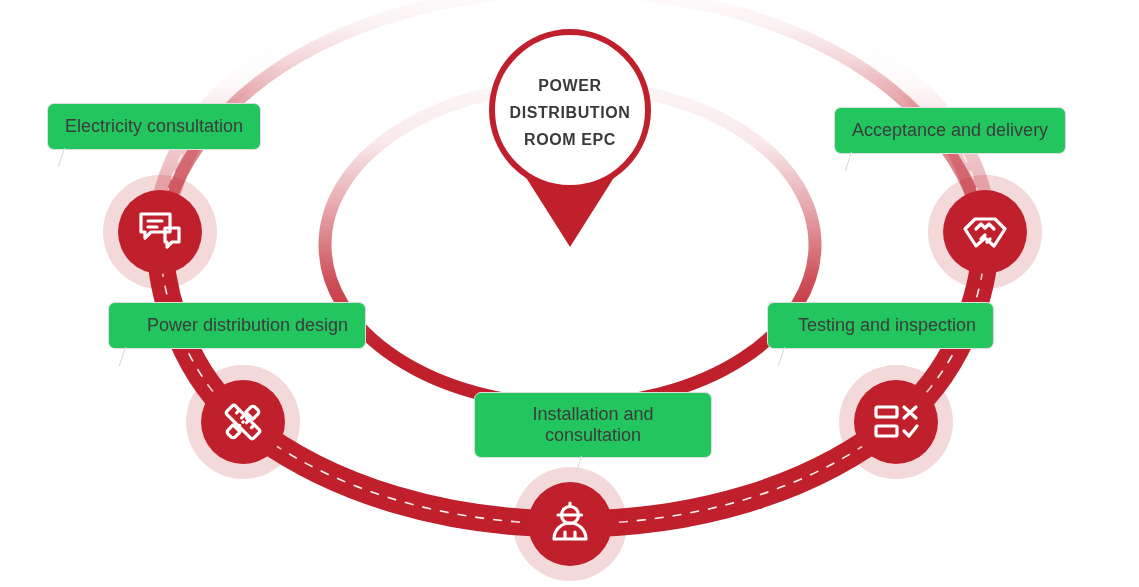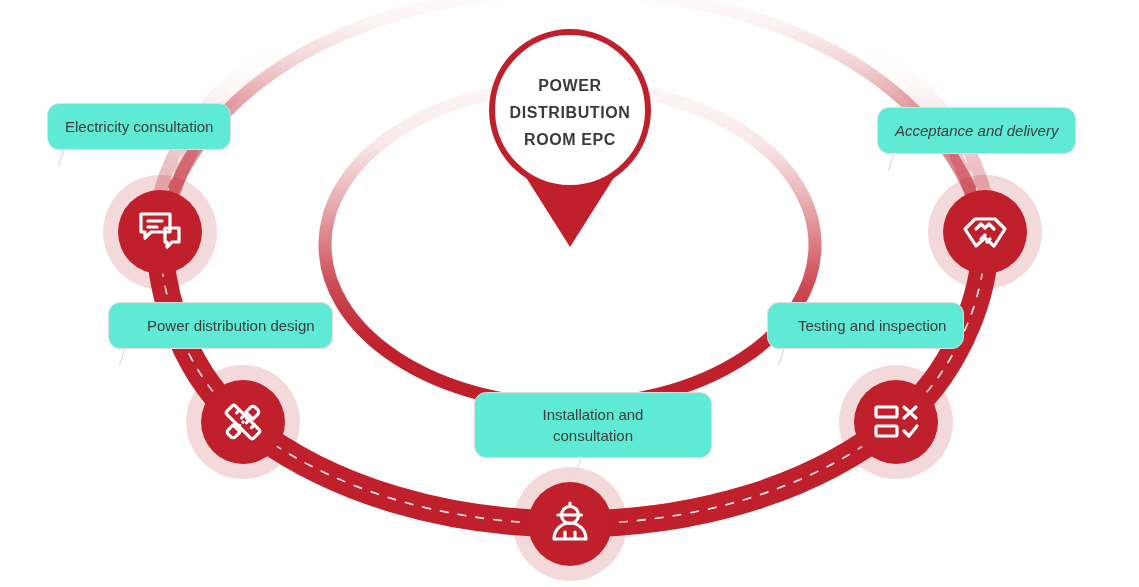--- a/index.html
+++ b/index.html
@@ -39,25 +39,25 @@
     line-height: 27px;
     letter-spacing: 0.6px;
     color: #3a3a3a;
     pointer-events: none;
   }
   .pin-text div { white-space: nowrap; }
 
   
   .label {
     position: absolute;
-    background: #5eead4;
+    background: #22c55e;
     border: 1px solid #dedede;
-    border-radius: 12px;
+    border-radius: 7px;
     color: #3c3c3c;
-    font-size: 15px;
+    font-size: 18px;
     line-height: 21px;
     padding: 12px 17px;
     white-space: nowrap;
     box-sizing: border-box;
   }
   .label.two-line {
     white-space: normal;
     text-align: center;
     line-height: 21px;
     padding: 11px 17px;
@@ -72,21 +72,21 @@
     transform: rotate(18deg);
     transform-origin: top center;
   }
   .label.tail-center .tail { left: 50%; margin-left: -12px; }
 
   
   #label-1 { left: 47px;  top: 103px; }
   #label-2 { left: 108px; top: 302px; padding-left: 38px; }
   #label-3 { left: 474px; top: 392px; width: 238px; }
   #label-4 { left: 767px; top: 302px; padding-left: 30px; }
-  #label-5 { left: 877px; top: 107px; font-style: italic; }
+  #label-5 { left: 834px; top: 107px; }
 
   
   .node-icon {
     position: absolute;
     width: 52px;
     height: 52px;
     pointer-events: none;
   }
   .node-icon svg { display: block; width: 100%; height: 100%; }
 </style>

